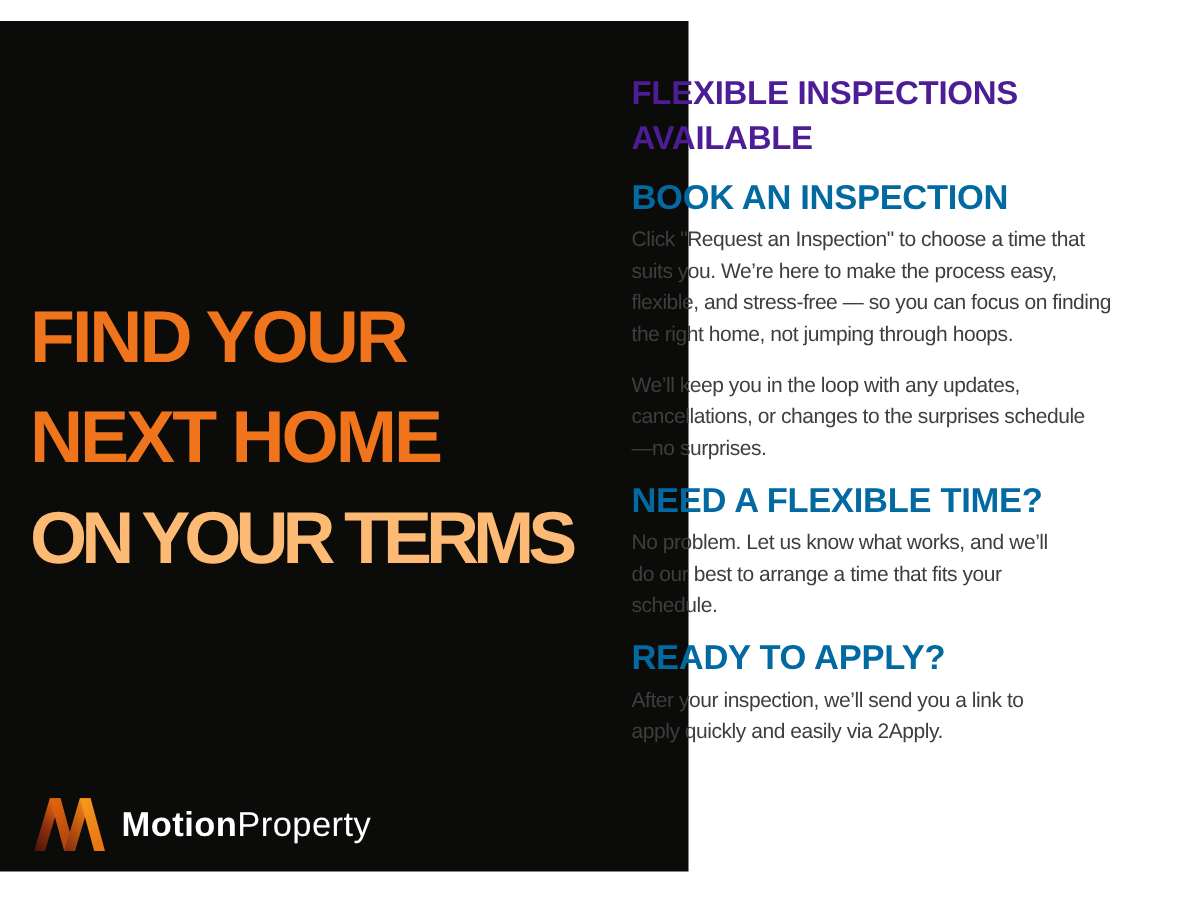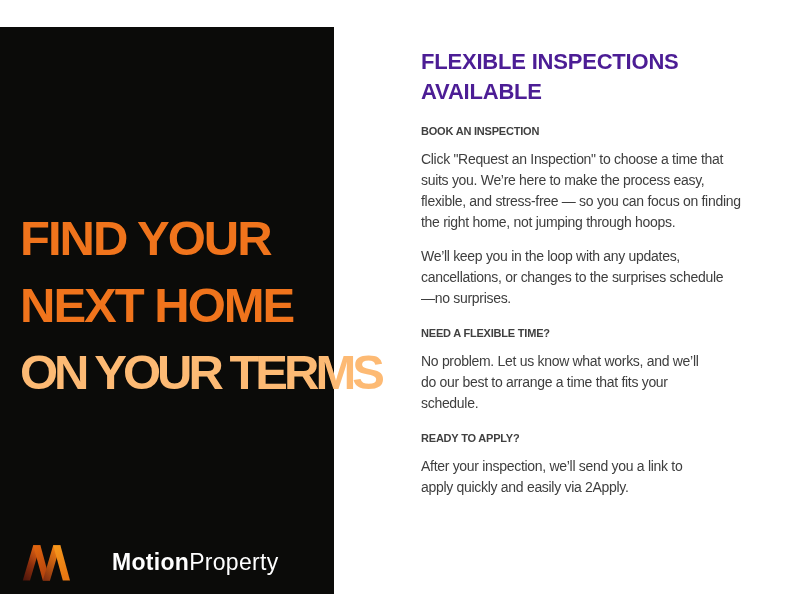--- a/index.html
+++ b/index.html
@@ -7,22 +7,22 @@
     position: relative;
     width: 800px; height: 600px;
     background: #ffffff;
     overflow: hidden;
     font-family: "Liberation Sans", sans-serif;
   }
 
   
   .left-panel {
     position: absolute;
-    left: 0; top: 27px;
-    width: 334px; height: 567px;
+    left: 0; top: 14px;
+    width: 459px; height: 567px;
     background: #0b0b09;
   }
   .headline {
     position: absolute;
     left: 20px; top: 178px;
   }
   .headline-line {
     font-weight: bold;
     font-size: 49px;
     line-height: 67px;
@@ -40,44 +40,43 @@
     display: flex;
     align-items: center;
     gap: 11px;
   }
   .brand-icon { width: 48px; height: 44px; display: block; }
   .brand-name {
     color: #ffffff;
     font-size: 23px;
     letter-spacing: 0.3px;
     white-space: nowrap;
-    margin-left: 31px;
   }
   .brand-name .bold { font-weight: bold; }
   .brand-name .regular { font-weight: normal; }
 
   
   .right-panel {
     position: absolute;
     left: 421px; top: 47px;
     width: 372px;
   }
   .flyer-title {
     color: #4c1d95;
     font-weight: bold;
     font-size: 22px;
     line-height: 30px;
     letter-spacing: -0.2px;
     white-space: pre-line;
   }
   .section { margin-top: 13px; }
   .section-heading {
-    color: #404040;
+    color: #0369a1;
     font-weight: bold;
-    font-size: 11px;
+    font-size: 23px;
     line-height: 23px;
     letter-spacing: -0.2px;
   }
   .section-body {
     margin-top: 6px;
     color: #3e3e3e;
     font-size: 14px;
     line-height: 21px;
     letter-spacing: -0.3px;
     white-space: pre-line;

